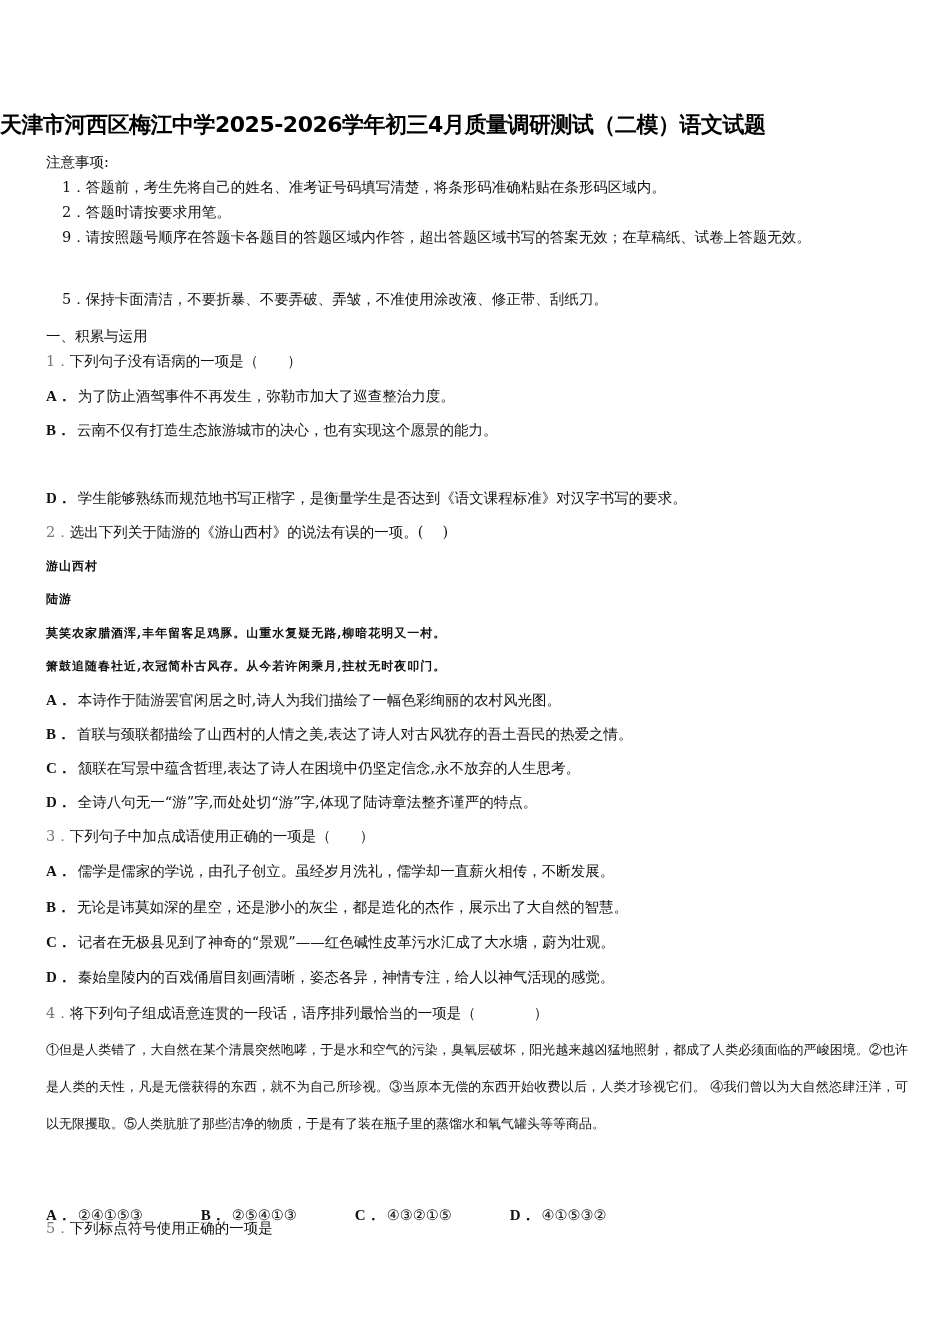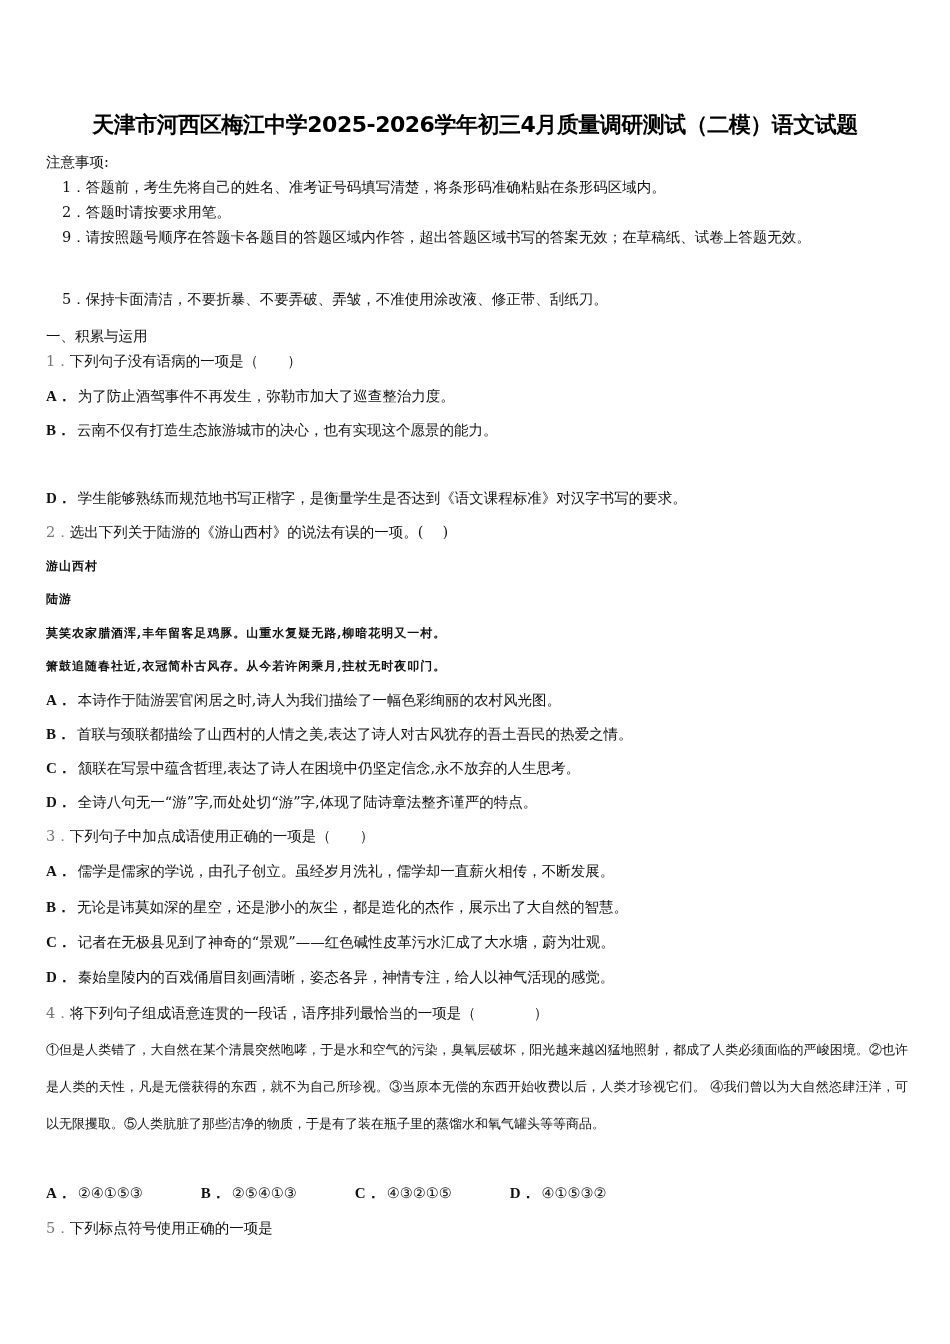--- a/index.html
+++ b/index.html
@@ -4,34 +4,34 @@
   <style>
     html, body { margin: 0; padding: 0; background: #ffffff; }
     body {
       width: 950px; height: 1344px; position: relative; overflow: hidden;
       font-family: "DejaVu Serif", "Liberation Serif", serif;
       color: #111111;
     }
     .page { position: absolute; left: 0; top: 0; width: 950px; height: 1344px; }
     .title {
       position: absolute; left: 0; width: 950px; top: 110px;
-      text-align: center; font-family: "DejaVu Sans", "Liberation Sans", sans-serif;
+      font-family: "DejaVu Sans", "Liberation Sans", sans-serif;
       font-weight: bold; font-size: 22px; letter-spacing: -0.5px; color: #000;
     }
     .line {
       position: absolute; left: 46px; white-space: nowrap;
       font-size: 14.5px; line-height: 20px; color: #111; text-align: right;
     }
     .notice-line { font-size: 14.5px; margin-left: 16px; }
     .qnum { color: #777777; font-family: "DejaVu Serif", serif; }
     .opt-letter { font-weight: bold; font-family: "Liberation Serif", serif; font-size: 15px; margin-right: 6px; }
     .poem { font-family: "DejaVu Serif", serif; font-weight: bold; letter-spacing: 1px; font-size: 12px; }
     .para { position: absolute; left: 46px; width: 862px; font-size: 13px; line-height: 37px; text-align: justify; }
     .choice-row { position: absolute; left: 46px; top: 1184px; display: flex; font-size: 14.5px; }
-    .choice-row .choice { margin-right: 58px; white-space: nowrap; }
+    .choice-row .choice { margin-right: 58px; white-space: nowrap; margin-top: 22px; }
   </style>
 </head>
 <body>
 
 <div class="page">
 
   <div class="title">天津市河西区梅江中学2025-2026学年初三4月质量调研测试（二模）语文试题</div>
 
   <div class="line" style="top:152px">注意事项:</div>
   <div class="line notice-line" style="top:177px">1．答题前，考生先将自己的姓名、准考证号码填写清楚，将条形码准确粘贴在条形码区域内。</div>

